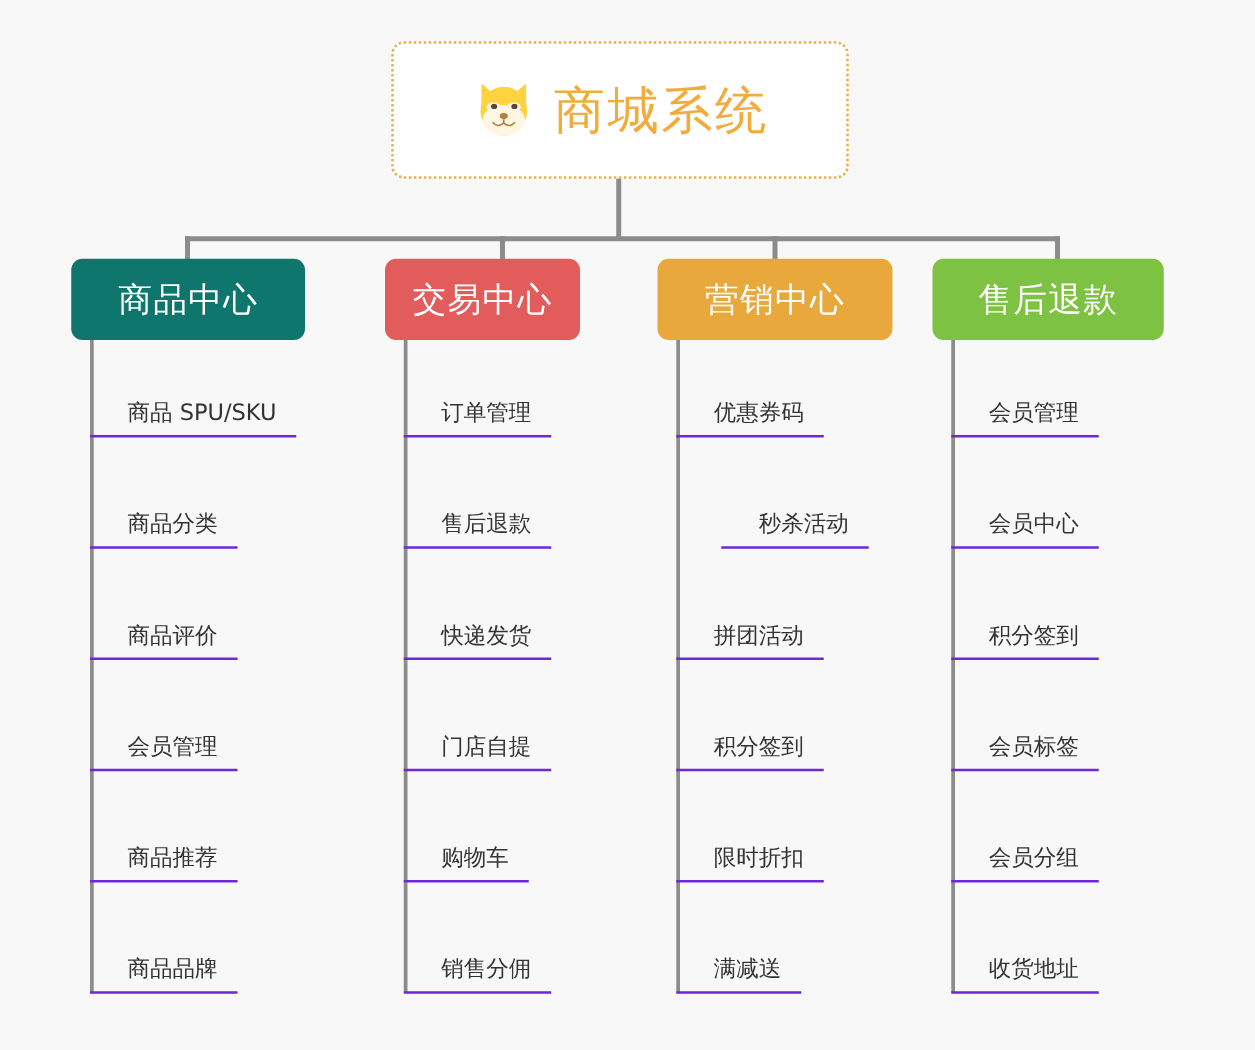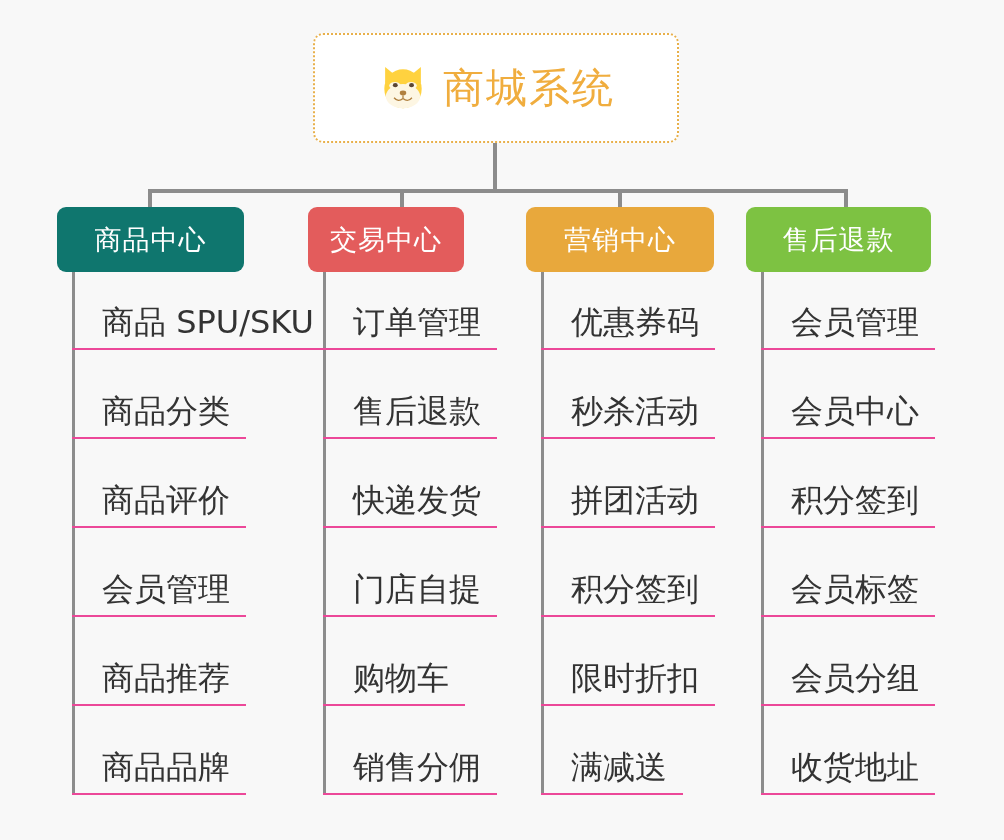--- a/index.html
+++ b/index.html
@@ -88,23 +88,23 @@
   }
 
   .leaf {
     position: absolute;
     left: 15px;
     display: flex;
     align-items: flex-end;
     height: 60px;
   }
   .leaf-line {
-    border-bottom: 2px solid #ec4899;
+    border-bottom: 2px solid #6d28d9;
     padding: 0 16px 6px 30px;
-    font-size: 32px;
+    font-size: 18px;
     color: #333333;
     white-space: nowrap;
     line-height: 1.25;
   }
 </style>
 </head>
 <body>
 
 <div id="canvas" style="background: rgb(248, 248, 248);">
 
@@ -187,21 +187,21 @@
   </div>
 
   <div class="column" style="left:526px; width:185px;">
     <div class="cat-header" style="width: 188px; background: rgb(232, 168, 60);">
       <span>营销中心</span>
     </div>
     <div class="spine" style="height: 522px; background: rgb(140, 140, 140);"></div>
     <div class="leaf" style="top:83px;">
       <div class="leaf-line">优惠券码</div>
     </div>
-    <div class="leaf" style="top:172px;">
+    <div class="leaf" style="top:172px;padding-left:36px;">
       <div class="leaf-line">秒杀活动</div>
     </div>
     <div class="leaf" style="top:261px;">
       <div class="leaf-line">拼团活动</div>
     </div>
     <div class="leaf" style="top:350px;">
       <div class="leaf-line">积分签到</div>
     </div>
     <div class="leaf" style="top:439px;">
       <div class="leaf-line">限时折扣</div>

